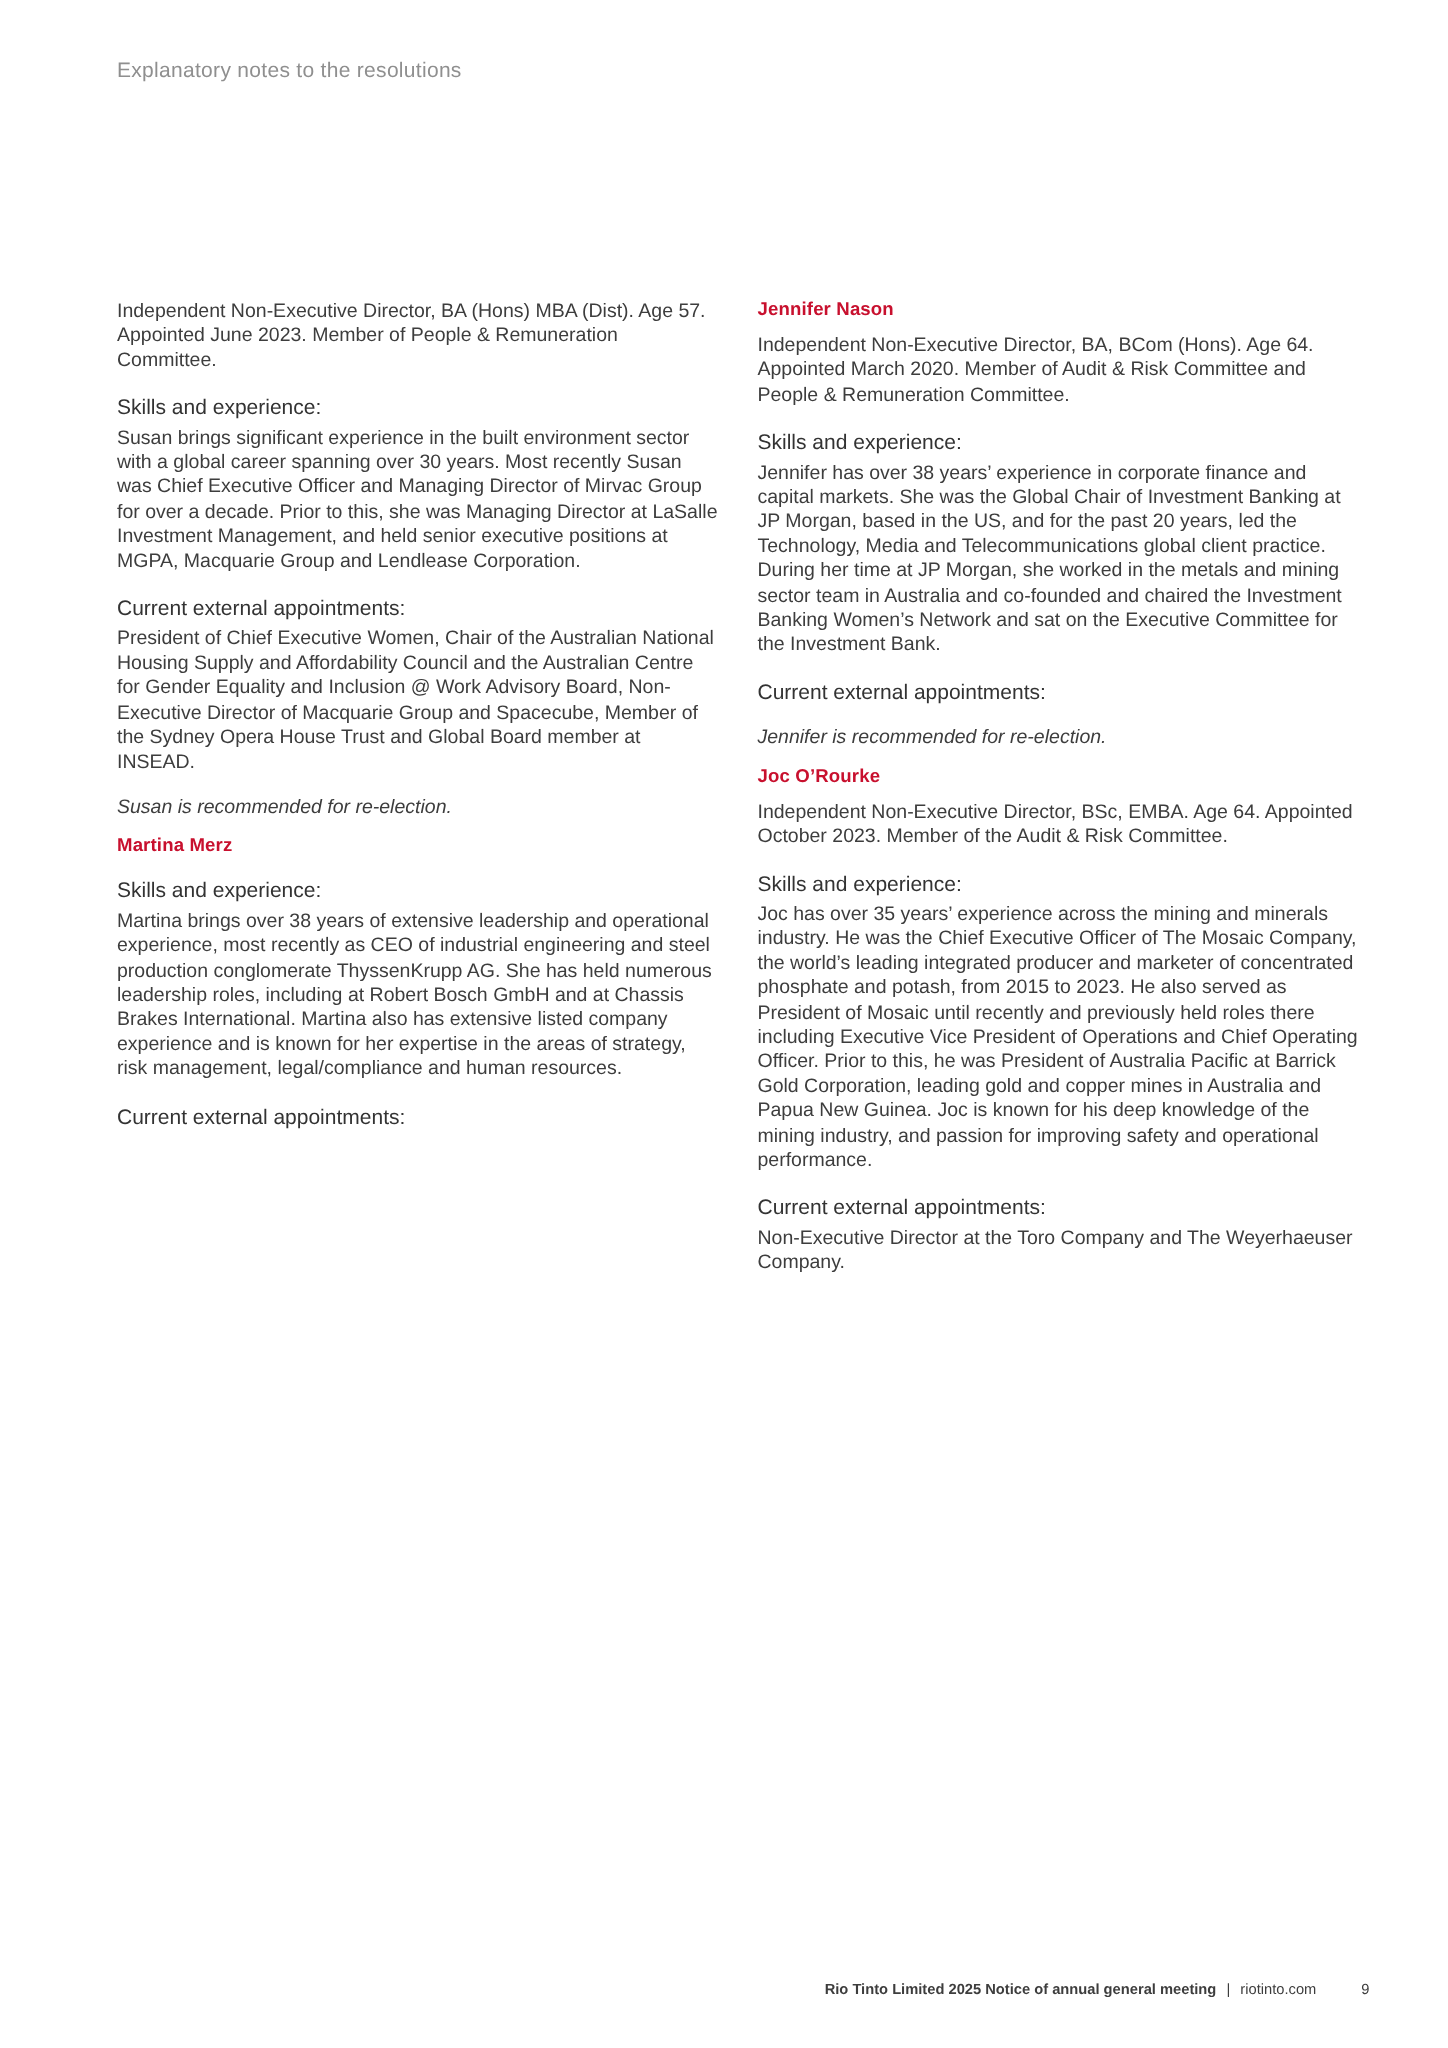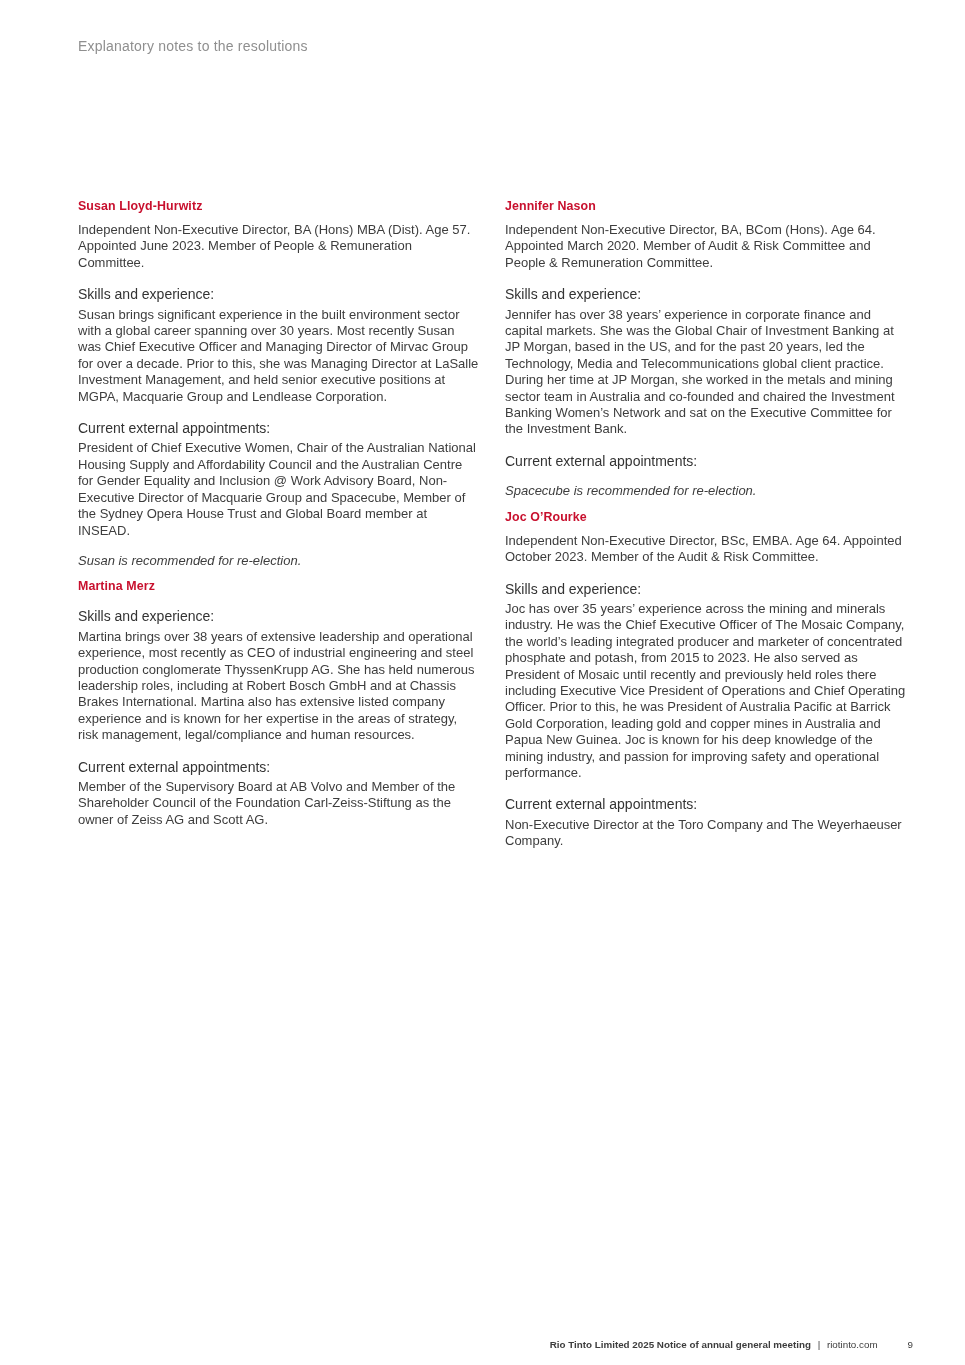--- a/index.html
+++ b/index.html
@@ -56,21 +56,21 @@
     margin: 15px 0 4px 0;
   }
   .recommendation {
     font-style: italic;
     margin-top: 14px !important;
   }
   .page-footer {
     position: absolute;
     left: 78px;
     right: 52px;
-    bottom: 15px;
+    bottom: 33px;
     display: flex;
     justify-content: flex-end;
     align-items: baseline;
     font-size: 9.8px;
     color: #3d3d3d;
   }
   .footer-text { white-space: nowrap; }
   .f-bold { font-weight: bold; }
   .f-sep { margin: 0 4px; }
   .page-number { margin-left: 30px; }
@@ -78,48 +78,46 @@
 </head>
 <body>
 
 <div class="header-note">Explanatory notes to the resolutions</div>
 
 <div class="content">
 
   <div class="col">
 
     <section class="director">
-      <h3 class="director-name">Susan Lloyd-Hurwitz</h3>
       <p class="intro">Independent Non-Executive Director, BA (Hons) MBA (Dist). Age 57. Appointed June 2023. Member of People &amp; Remuneration Committee.</p>
       <h4 class="section-label">Skills and experience:</h4>
       <p>Susan brings significant experience in the built environment sector with a global career spanning over 30 years. Most recently Susan was Chief Executive Officer and Managing Director of Mirvac Group for over a decade. Prior to this, she was Managing Director at LaSalle Investment Management, and held senior executive positions at MGPA, Macquarie Group and Lendlease Corporation.</p>
       <h4 class="section-label">Current external appointments:</h4>
       <p>President of Chief Executive Women, Chair of the Australian National Housing Supply and Affordability Council and the Australian Centre for Gender Equality and Inclusion @ Work Advisory Board, Non-Executive Director of Macquarie Group and Spacecube, Member of the Sydney Opera House Trust and Global Board member at INSEAD.</p>
       <p class="recommendation">Susan is recommended for re-election.</p>
     </section>
 
     <section class="director">
       <h3 class="director-name">Martina Merz</h3>
       <h4 class="section-label">Skills and experience:</h4>
       <p>Martina brings over 38 years of extensive leadership and operational experience, most recently as CEO of industrial engineering and steel production conglomerate ThyssenKrupp AG. She has held numerous leadership roles, including at Robert Bosch GmbH and at Chassis Brakes International. Martina also has extensive listed company experience and is known for her expertise in the areas of strategy, risk management, legal/compliance and human resources.</p>
       <h4 class="section-label">Current external appointments:</h4>
-      <p>Member of the Supervisory Board at AB Volvo and Member of the Shareholder Council of the Foundation Carl-Zeiss-Stiftung as the owner of Zeiss AG and Scott AG.</p>
     </section>
 
   </div>
 
   <div class="col">
 
     <section class="director">
       <h3 class="director-name">Jennifer Nason</h3>
       <p class="intro">Independent Non-Executive Director, BA, BCom (Hons). Age 64. Appointed March 2020. Member of Audit &amp; Risk Committee and People &amp; Remuneration Committee.</p>
       <h4 class="section-label">Skills and experience:</h4>
       <p>Jennifer has over 38 years’ experience in corporate finance and capital markets. She was the Global Chair of Investment Banking at JP Morgan, based in the US, and for the past 20 years, led the Technology, Media and Telecommunications global client practice. During her time at JP Morgan, she worked in the metals and mining sector team in Australia and co-founded and chaired the Investment Banking Women’s Network and sat on the Executive Committee for the Investment Bank.</p>
       <h4 class="section-label">Current external appointments:</h4>
-      <p class="recommendation">Spacecube is recommended for re-election.</p>
+      <p class="recommendation">Jennifer is recommended for re-election.</p>
     </section>
 
     <section class="director">
       <h3 class="director-name">Joc O’Rourke</h3>
       <p class="intro">Independent Non-Executive Director, BSc, EMBA. Age 64. Appointed October 2023. Member of the Audit &amp; Risk Committee.</p>
       <h4 class="section-label">Skills and experience:</h4>
       <p>Joc has over 35 years’ experience across the mining and minerals industry. He was the Chief Executive Officer of The Mosaic Company, the world’s leading integrated producer and marketer of concentrated phosphate and potash, from 2015 to 2023. He also served as President of Mosaic until recently and previously held roles there including Executive Vice President of Operations and Chief Operating Officer. Prior to this, he was President of Australia Pacific at Barrick Gold Corporation, leading gold and copper mines in Australia and Papua New Guinea. Joc is known for his deep knowledge of the mining industry, and passion for improving safety and operational performance.</p>
       <h4 class="section-label">Current external appointments:</h4>
       <p>Non-Executive Director at the Toro Company and The Weyerhaeuser Company.</p>
     </section>

